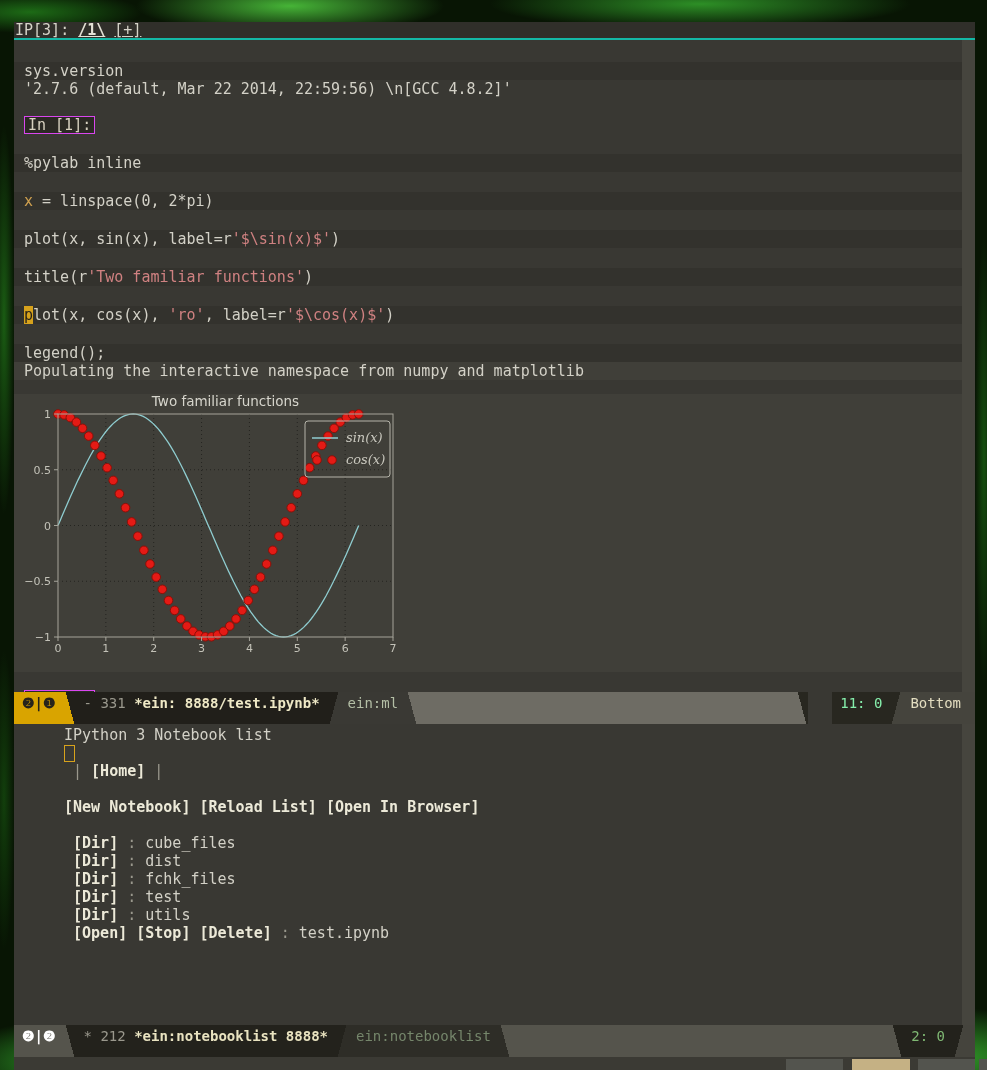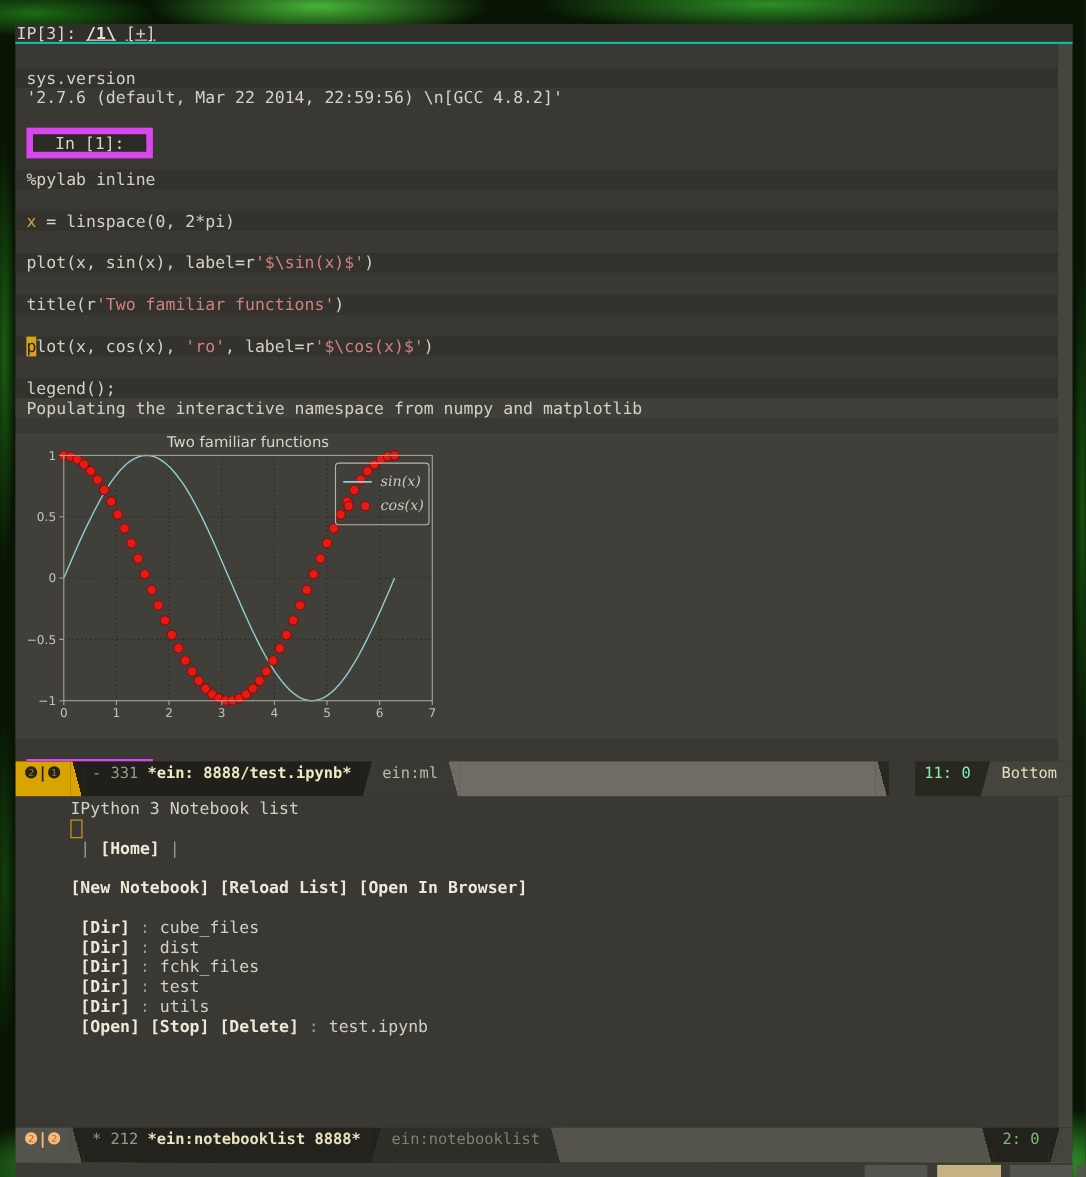--- a/index.html
+++ b/index.html
@@ -30,22 +30,22 @@
   .win-nb{height:652px;padding-top:2px;box-sizing:border-box;}
   .win-list{height:301px;padding-top:2px;box-sizing:border-box;margin-left:40px;}
   .scrollbar{position:absolute;top:0;right:0;bottom:0;width:13px;background:#46453e;}
   .line{height:18px;line-height:18px;font-size:15px;color:#d3d1c7;white-space:pre;
         padding-left:10px;margin-right:13px;}
   .bg-input{background:#33322d;margin-top:20px;}
   .bg-output{background:#403f39;}
   .seg-str{color:#cf8181;}
   .seg-var{color:#d0a14f;}
   .seg-cursor{background:#d7a21c;color:#2a2418;}
-  .prompt{display:inline-block;background:#2b2a24;border:6px solid #d946ef;
-          padding:0 20px;height:16px;line-height:16px;color:#d8d2c0;vertical-align:top;}
+  .prompt{display:inline-block;background:#2b2a24;border:1px solid #d946ef;
+          padding:0 3px;height:16px;line-height:16px;color:#d8d2c0;vertical-align:top;}
   .bold{font-weight:bold;color:#ece9d8;}
   .dim{color:#9a988d;}
   .hollow-cursor{display:inline-block;width:9px;height:15px;border:1px solid #d7a21c;vertical-align:top;margin-top:1px;}
   .fig-row{background:#403f39;height:278px;padding-left:10px;margin-right:13px;}
   .fig-row svg{display:block;margin-top:14px;}
   
   .modeline{display:flex;height:32px;font-size:14px;line-height:22px;white-space:pre;overflow:hidden;}
   .mseg{padding:0 8px;}
   .msep{width:12px;flex:0 0 12px;}
   .ml-top .nums{background:#d9a400;color:#26231b;font-weight:bold;}
@@ -53,21 +53,21 @@
   .ml-top .main{background:#211f1a;color:#a5a399;}
   .ml-top .main .bname{font-weight:bold;color:#efe9c6;}
   .ml-top .s2{background:linear-gradient(105deg,#211f1a 50%,#3a3934 50%);}
   .ml-top .minor{background:#3a3934;color:#b4bfa6;}
   .ml-top .s3{background:linear-gradient(75deg,#3a3934 50%,#6e6c64 50%);}
   .ml-top .fill{background:#6e6c64;flex:1;}
   .ml-top .s4{background:linear-gradient(75deg,#6e6c64 50%,#282720 50%);}
   .ml-top .lcol{background:#282720;color:#86efac;margin-left:24px;}
   .ml-top .s5{background:linear-gradient(105deg,#282720 50%,#45443d 50%);}
   .ml-top .pos{background:#45443d;color:#e3ddc0;padding-right:14px;}
-  .ml-bot .nums{background:#55544c;color:#fdba74;font-weight:bold;}
+  .ml-bot .nums{background:#55544c;color:#ffffff;font-weight:bold;}
   .ml-bot .s1{background:linear-gradient(75deg,#55544c 50%,#23221c 50%);}
   .ml-bot .main{background:#23221c;color:#8b897e;}
   .ml-bot .main .bname{font-weight:bold;color:#e9e3c0;}
   .ml-bot .s2{background:linear-gradient(105deg,#23221c 50%,#2e2d27 50%);}
   .ml-bot .minor{background:#2e2d27;color:#75866b;}
   .ml-bot .s3{background:linear-gradient(75deg,#2e2d27 50%,#55544c 50%);}
   .ml-bot .fill{background:#55544c;flex:1;}
   .ml-bot .s4{background:linear-gradient(75deg,#55544c 50%,#23221c 50%);}
   .ml-bot .lcol{background:#23221c;color:#7fb873;text-align:right;}
   .ml-bot .s5{background:linear-gradient(105deg,#23221c 50%,#45443d 50%);}

